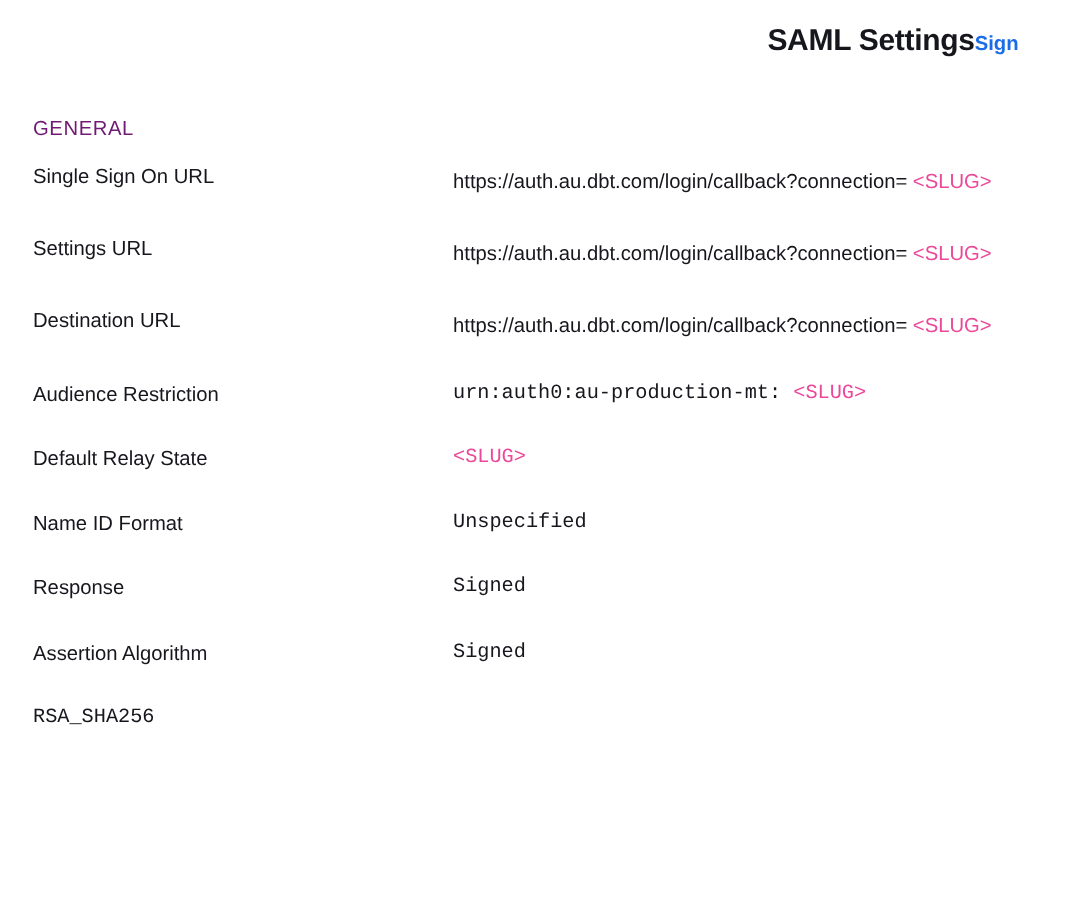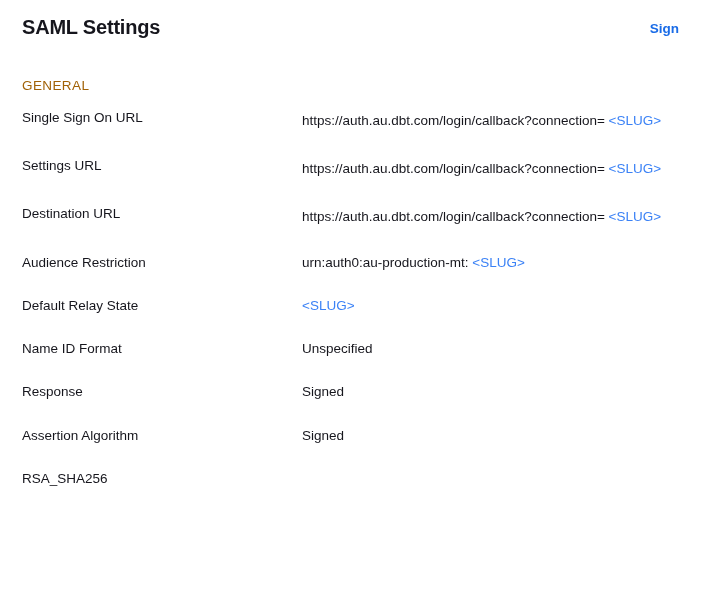--- a/index.html
+++ b/index.html
@@ -17,42 +17,42 @@
   .page {
     position: relative;
     width: 711px;
     height: 607px;
     box-sizing: border-box;
     padding: 0 22px;
   }
   .header {
     display: flex;
     align-items: flex-start;
-    justify-content: space-between;
+    justify-content: flex-end;
     padding-top: 16px;
   }
   .page-title {
     font-size: 20px;
     font-weight: bold;
     letter-spacing: -0.2px;
     color: #16161d;
     margin: 0;
   }
   .edit-link {
     font-size: 13.5px;
     font-weight: bold;
     color: #1a6ce7;
     cursor: pointer;
     padding-top: 5px;
     padding-right: 10px;
     text-decoration: none;
   }
   .section-title {
     font-size: 13.5px;
-    color: #a16207;
+    color: #701a75;
     letter-spacing: 0.4px;
     margin-top: 39px;
     margin-bottom: 16px;
     font-weight: normal;
   }
   .settings-list {
     margin-top: 10px;
   }
   .row {
     display: flex;
@@ -67,24 +67,25 @@
     line-height: 1.35;
   }
   .row-value {
     font-size: 13.5px;
     color: #16161d;
     line-height: 1.72;
     word-break: break-word;
     max-width: 380px;
   }
   .slug {
-    color: #3b82f6;
+    color: #ec4899;
   }
   .value-plain {
     line-height: 1.35;
+    font-family: Liberation Mono, monospace;
   }
 </style>
 </head>
 <body>
 
 <div class="page">
 
   <div class="header">
     <h1 class="page-title">SAML Settings</h1>
     <a class="edit-link">Sign</a>

